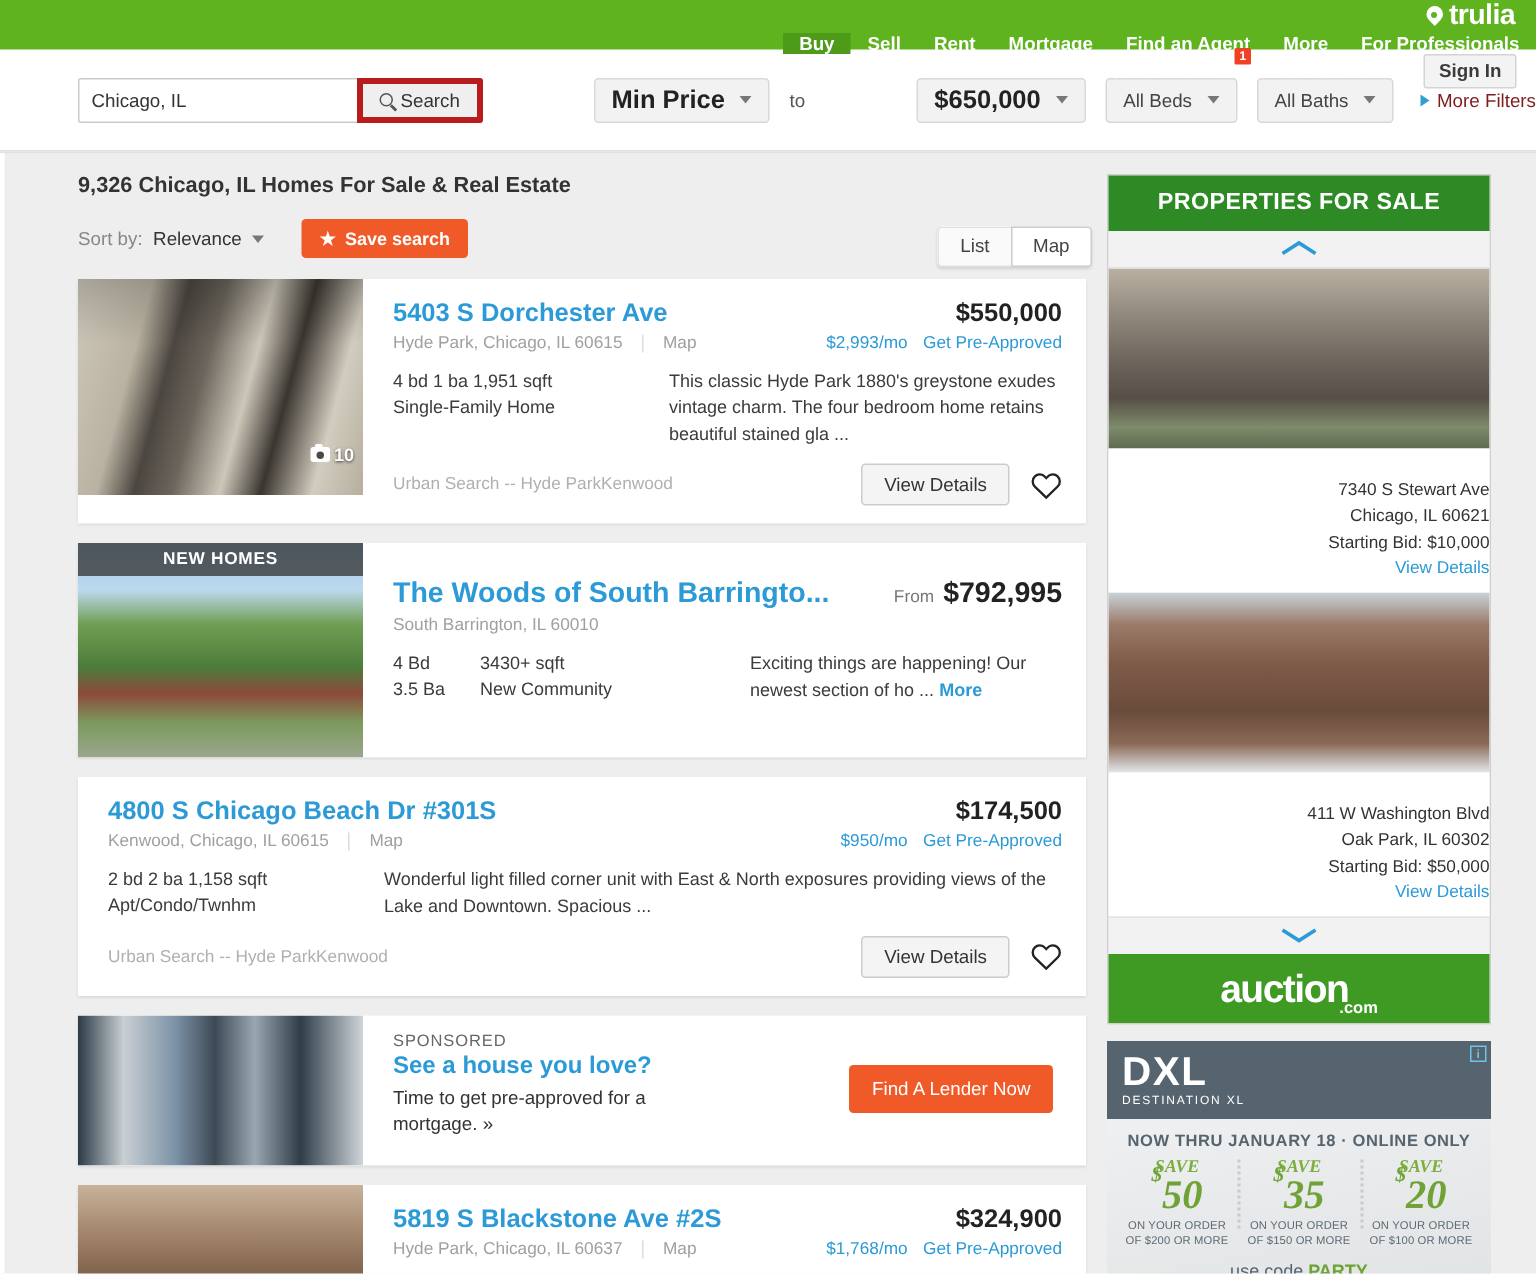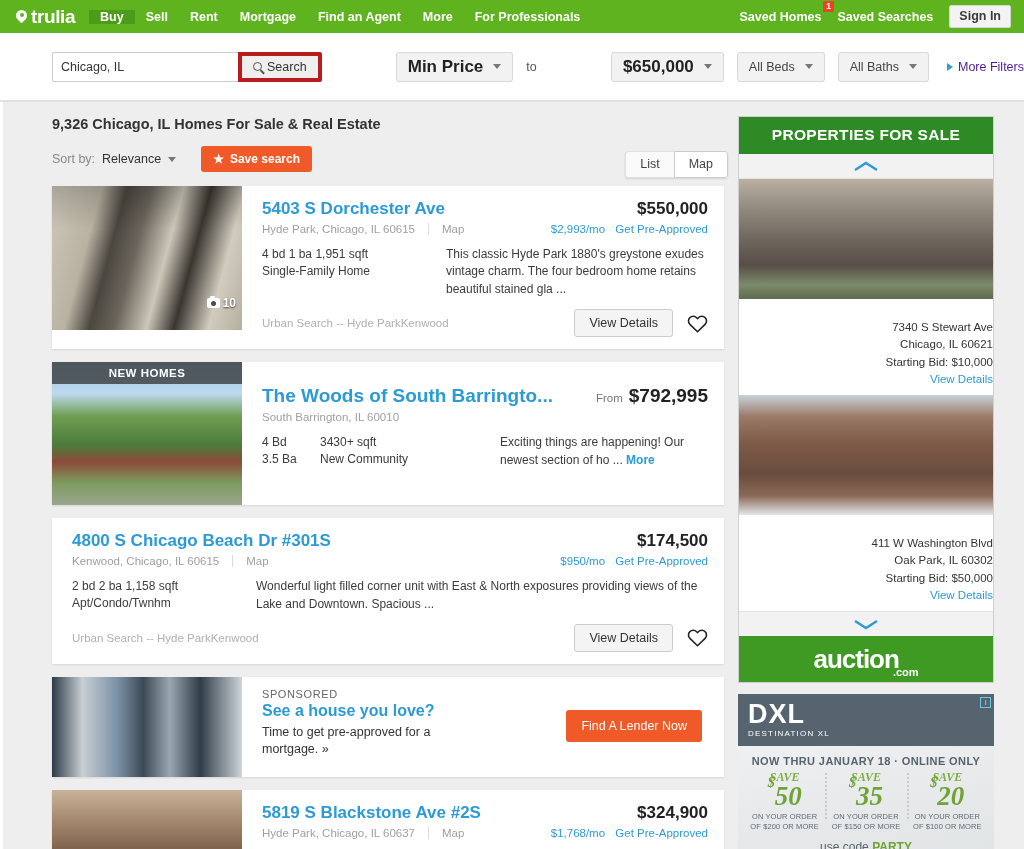--- a/index.html
+++ b/index.html
@@ -6,21 +6,21 @@
   html, body {
     width: 1024px; height: 849px;
     font-family: "Liberation Sans", sans-serif;
     background: #ffffff;
     overflow: hidden;
   }
 
   
   .topnav {
     height: 33px; background: #5eb31f;
-    display: flex; align-items: center; position: relative;
+    display: flex; align-items: flex-end; position: relative; flex-direction: column;
   }
   .brand {
     display: flex; align-items: center; gap: 3px;
     padding: 0 14px 0 16px; color: #fff;
     font-size: 19px; font-weight: bold; letter-spacing: -0.4px;
   }
   .pin {
     width: 11px; height: 14px; position: relative; display: inline-block;
     margin-right: 1px;
   }
@@ -92,21 +92,21 @@
     gap: 10px; cursor: pointer; white-space: nowrap;
   }
   .fsel.price { min-width: 92px; justify-content: space-between; }
   .chev {
     width: 0; height: 0; border-left: 4px solid transparent;
     border-right: 4px solid transparent; border-top: 5px solid #777;
     display: inline-block;
   }
   .to-label { margin-left: 13px; font-size: 12.5px; color: #555; }
   .morefilters {
-    margin-left: 18px; font-size: 12.5px; color: #4c1d95; cursor: pointer;
+    margin-left: 18px; font-size: 12.5px; color: #7f1d1d; cursor: pointer;
     display: flex; align-items: center; gap: 5px;
   }
   .tri-right {
     width: 0; height: 0; border-top: 4px solid transparent;
     border-bottom: 4px solid transparent; border-left: 6px solid #2f9fd0;
   }
 
   
   .page {
     background: #eeeeee; height: 748px; position: relative;

